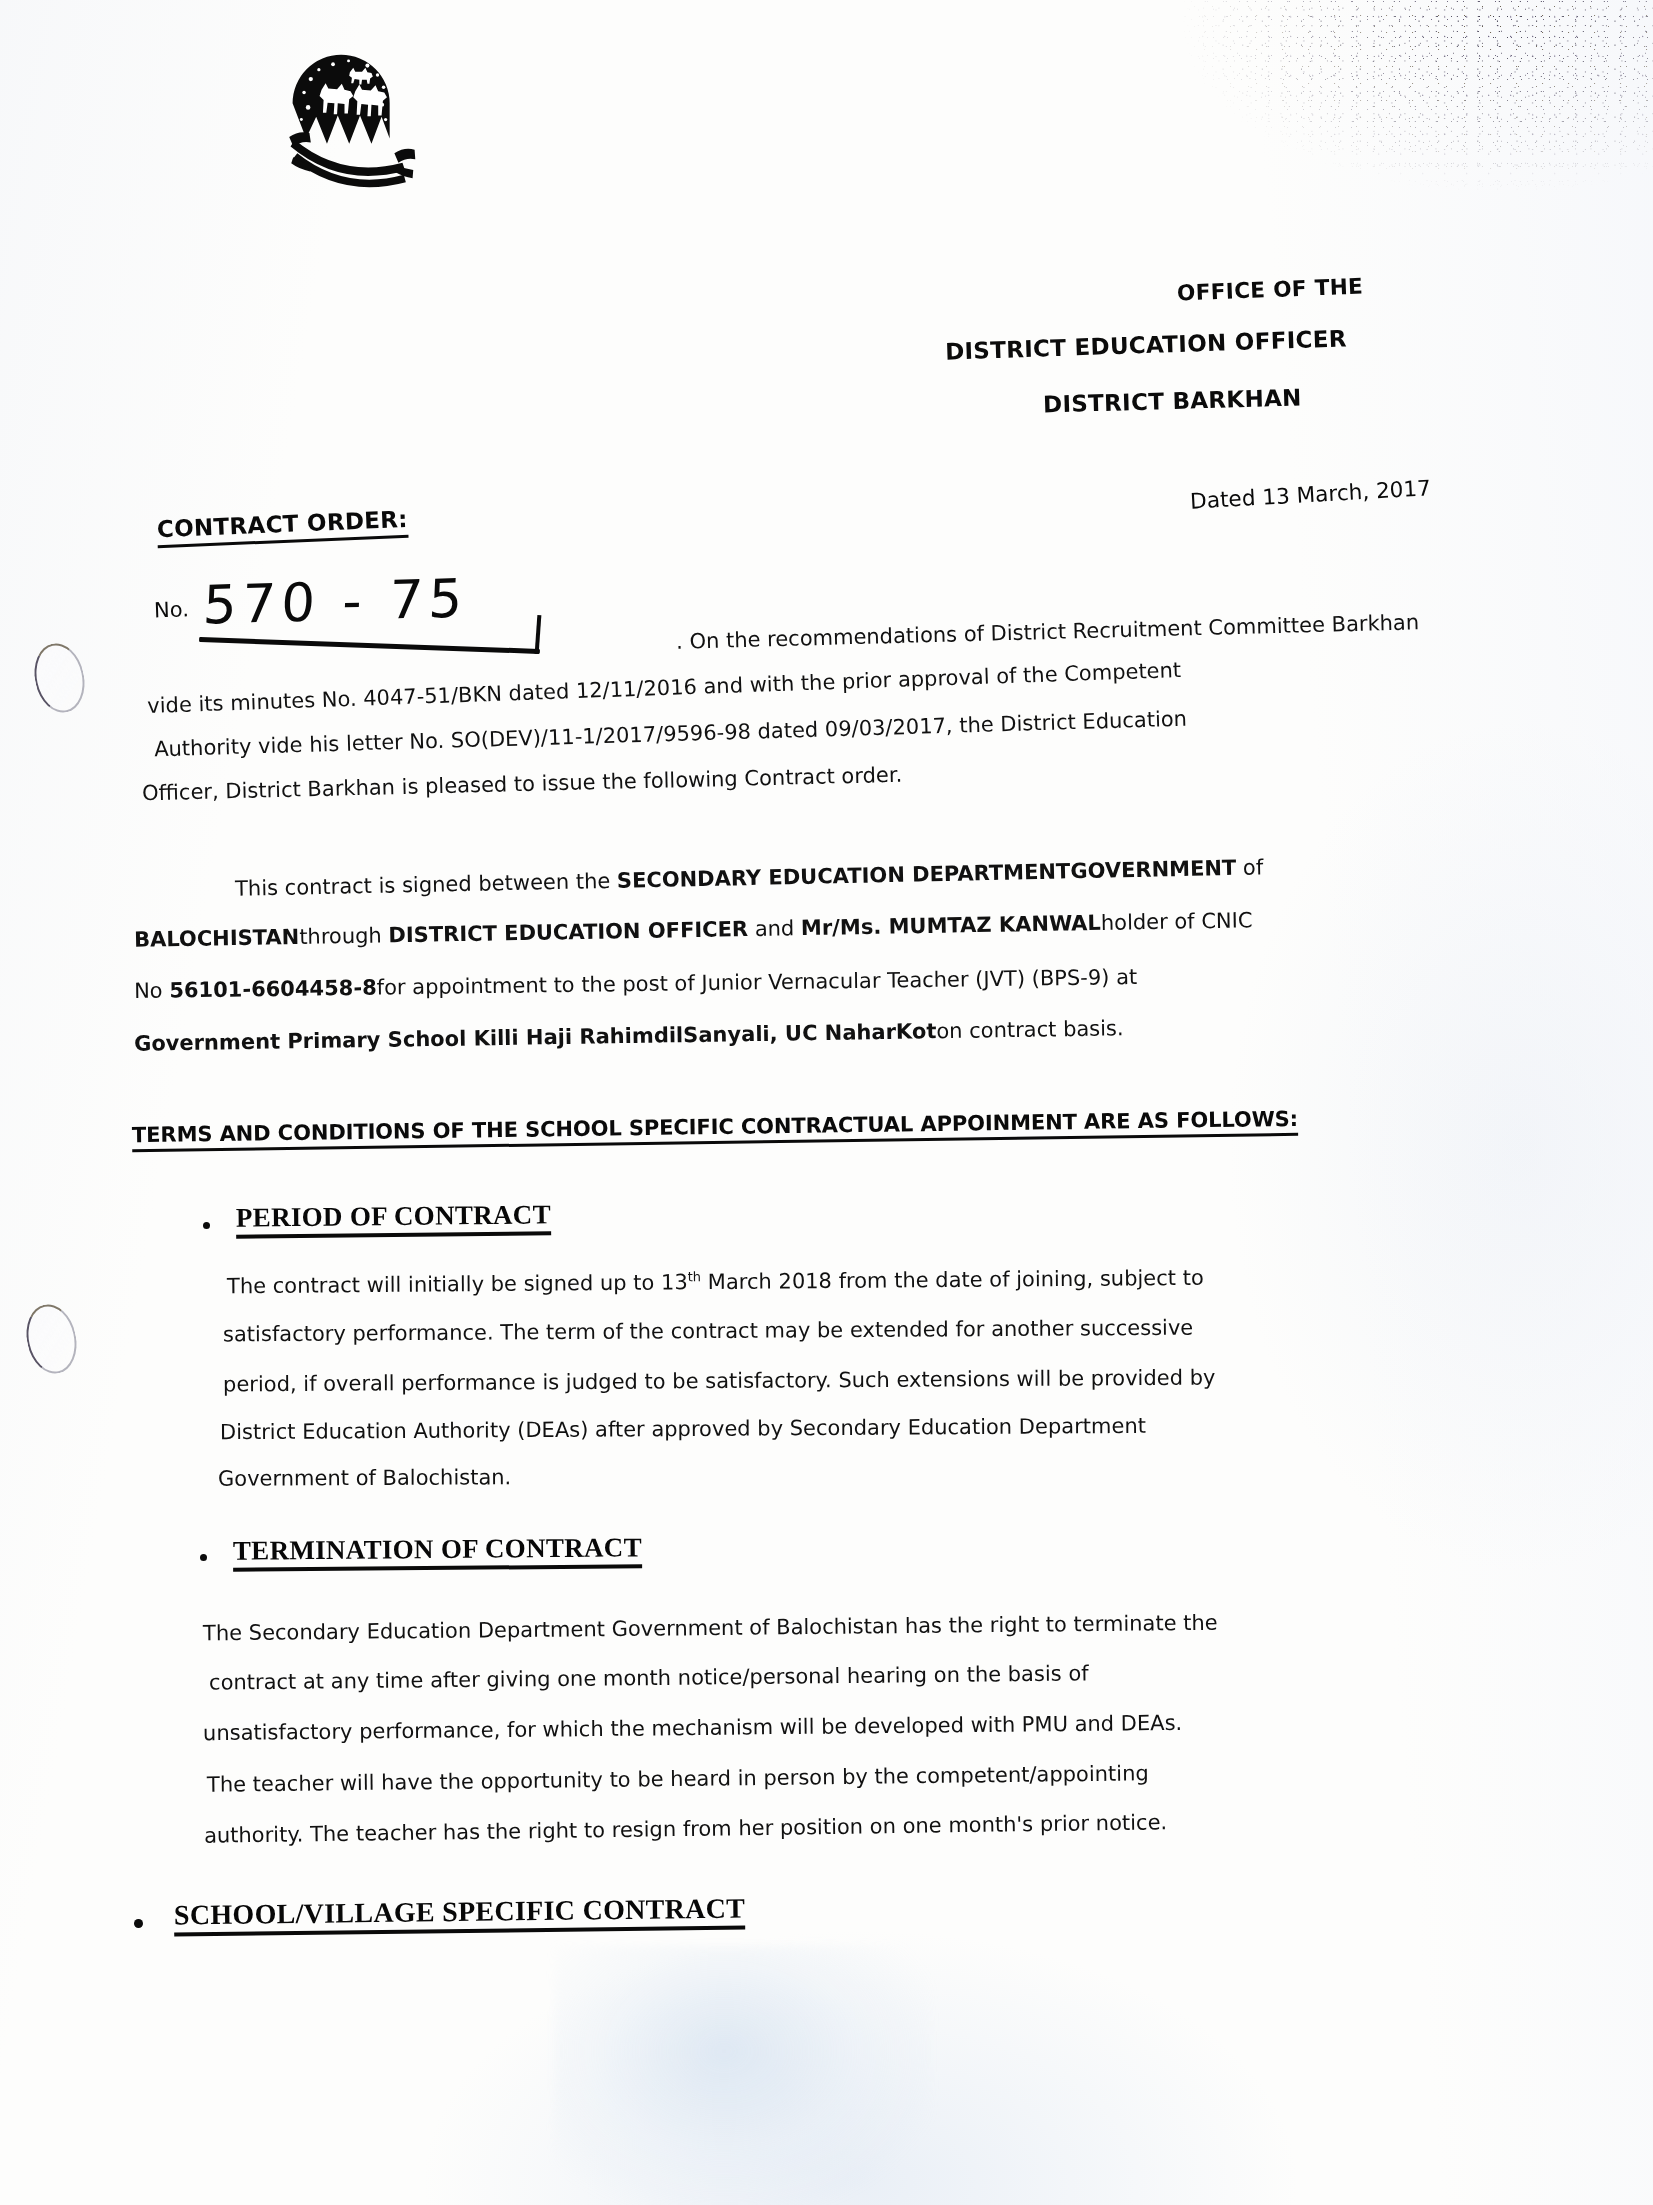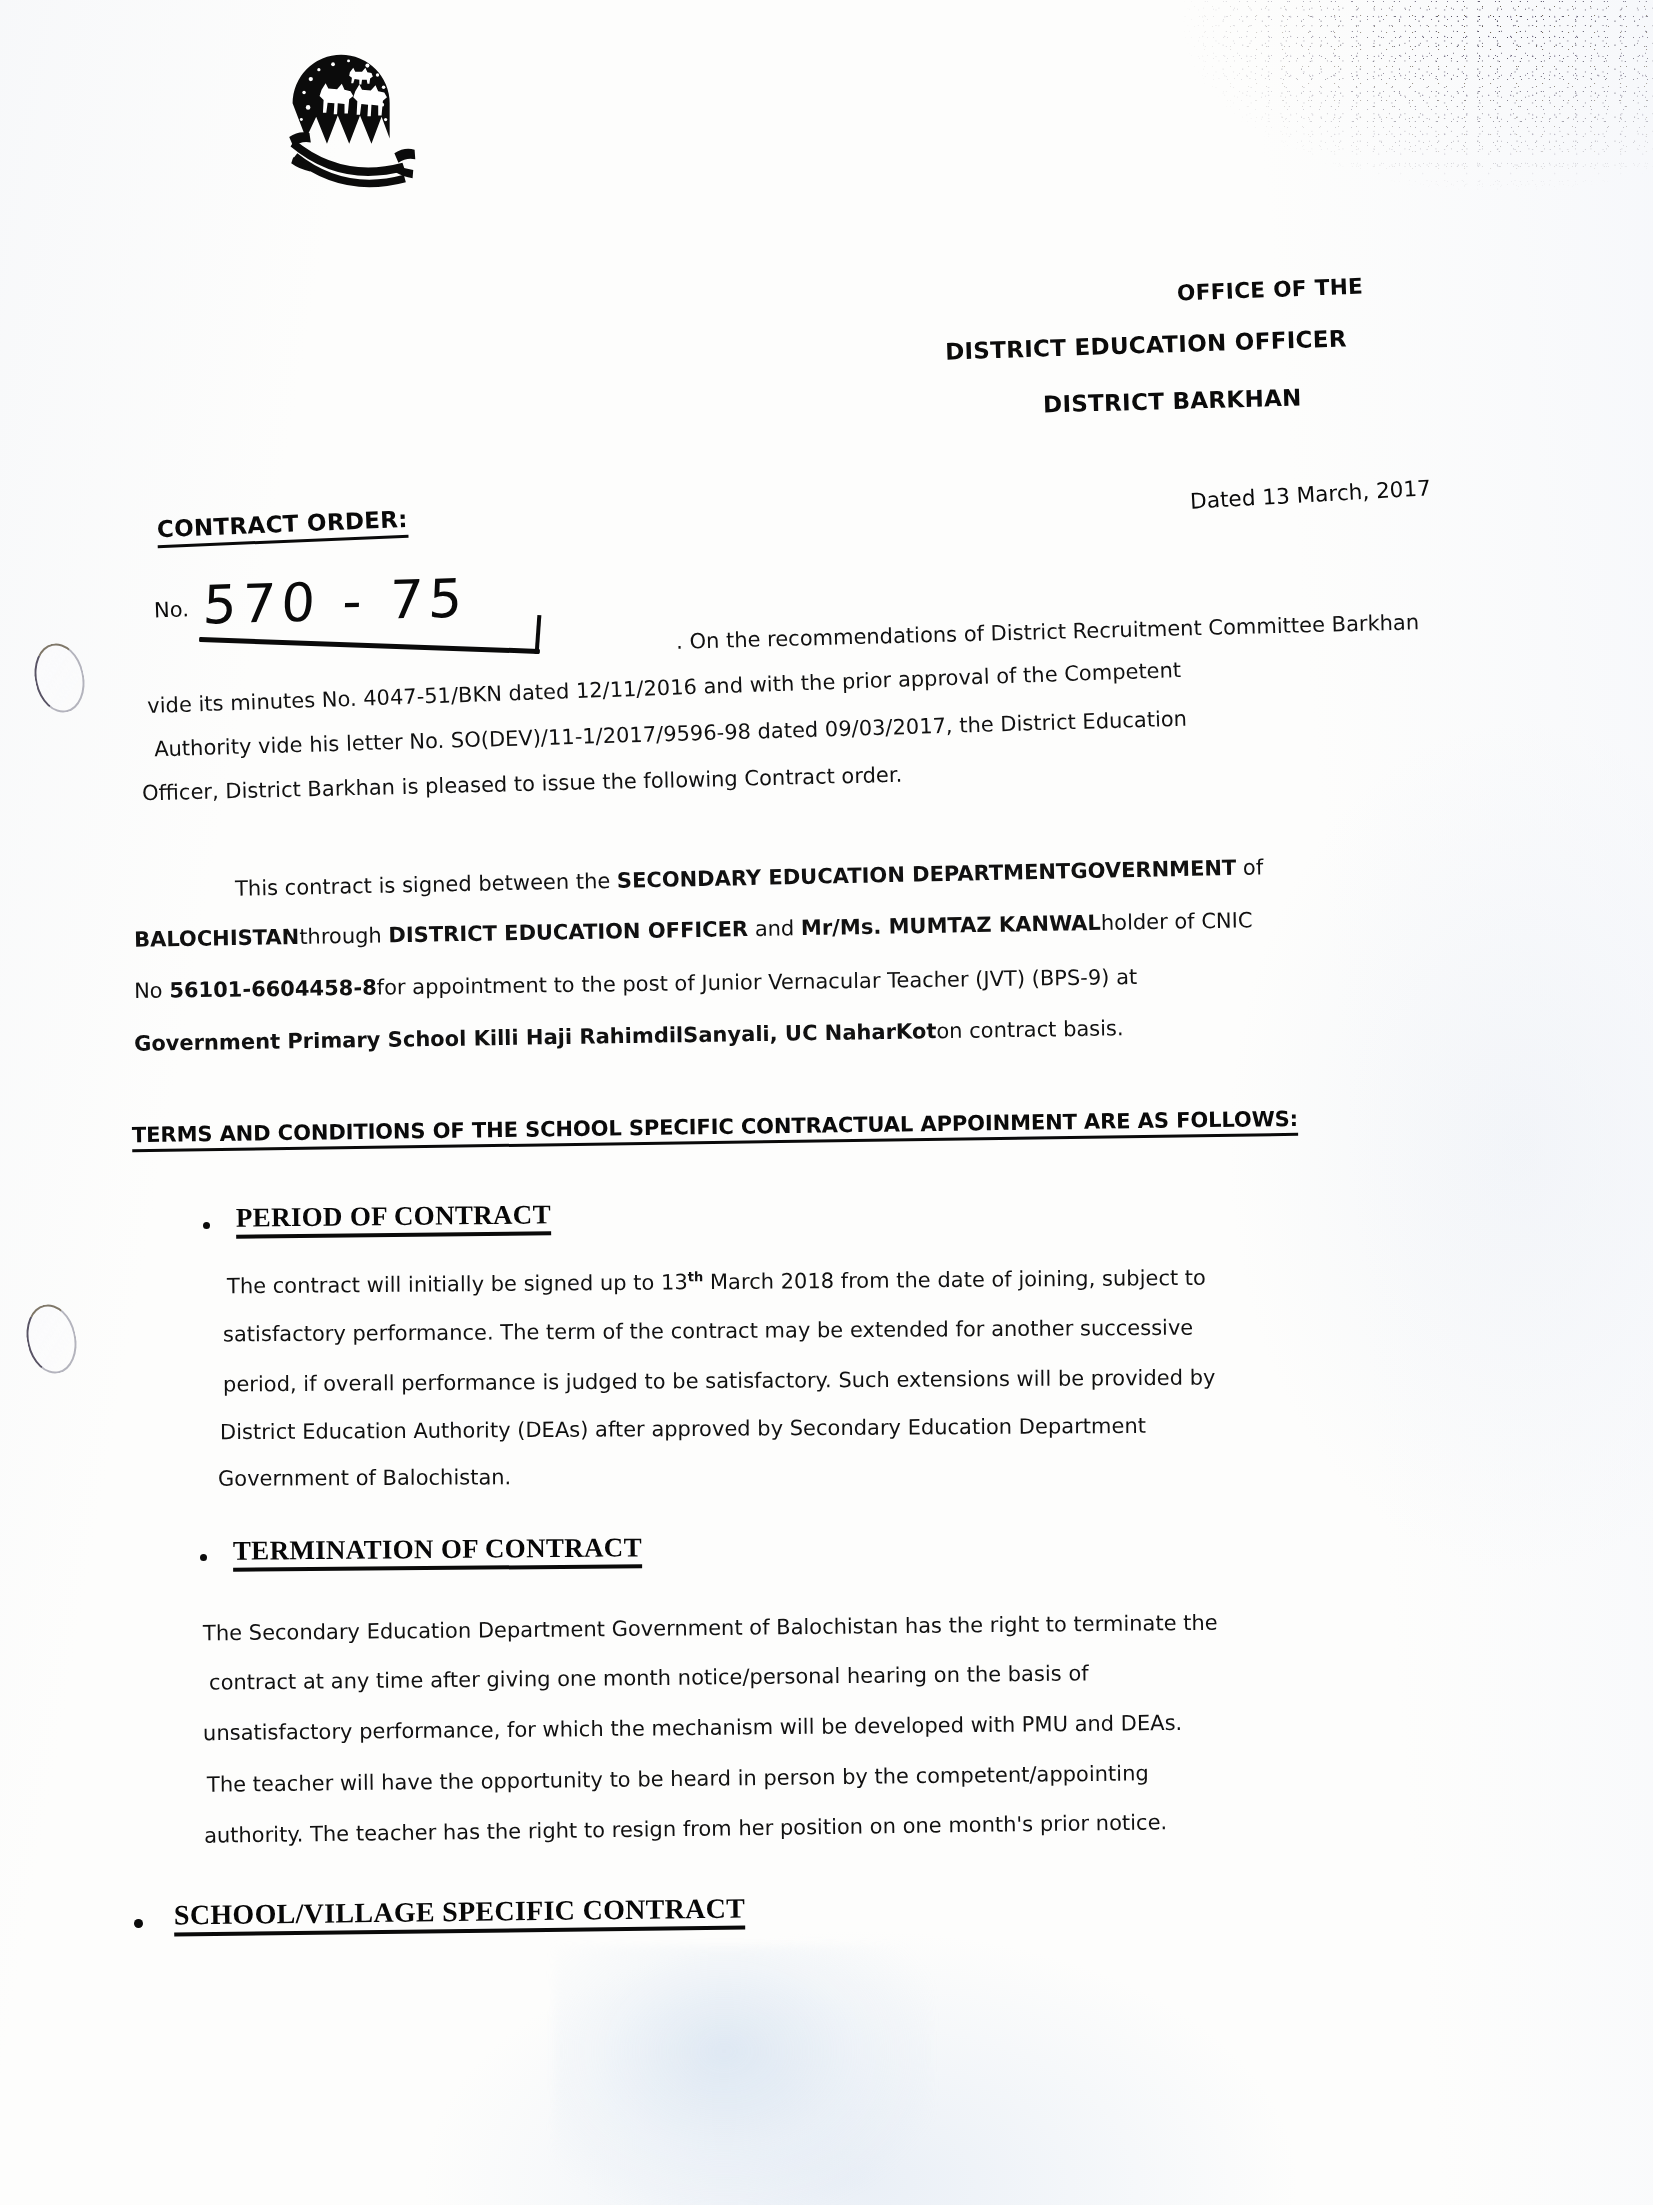--- a/index.html
+++ b/index.html
@@ -240,21 +240,21 @@
 
   .p4 .l1 { left: 203px; top: 1616px; transform: rotate(-0.6deg); }
   .p4 .l2 { left: 209px; top: 1666px; transform: rotate(-0.6deg); }
   .p4 .l3 { left: 203px; top: 1716px; transform: rotate(-0.6deg); }
   .p4 .l4 { left: 207px; top: 1767px; transform: rotate(-0.7deg); }
   .p4 .l5 { left: 204px; top: 1817px; transform: rotate(-0.8deg); }
 
   .sec3 { left: 174px; top: 1896px; font-size: 28px; transform: rotate(-0.7deg); }
   .bul3 { left: 134px; top: 1919px; width: 8.8px; height: 8.8px; }
 
-  sup { font-size: 0.62em; vertical-align: super; font-weight: bold; }
+  sup { font-size: 0.62em; vertical-align: super; }
 </style>
 </head>
 <body>
 
 <div id="page">
 
   <div class="paper-tint"></div>
   <div class="speckle"></div>
   <div class="smudge-bottom"></div>
 

